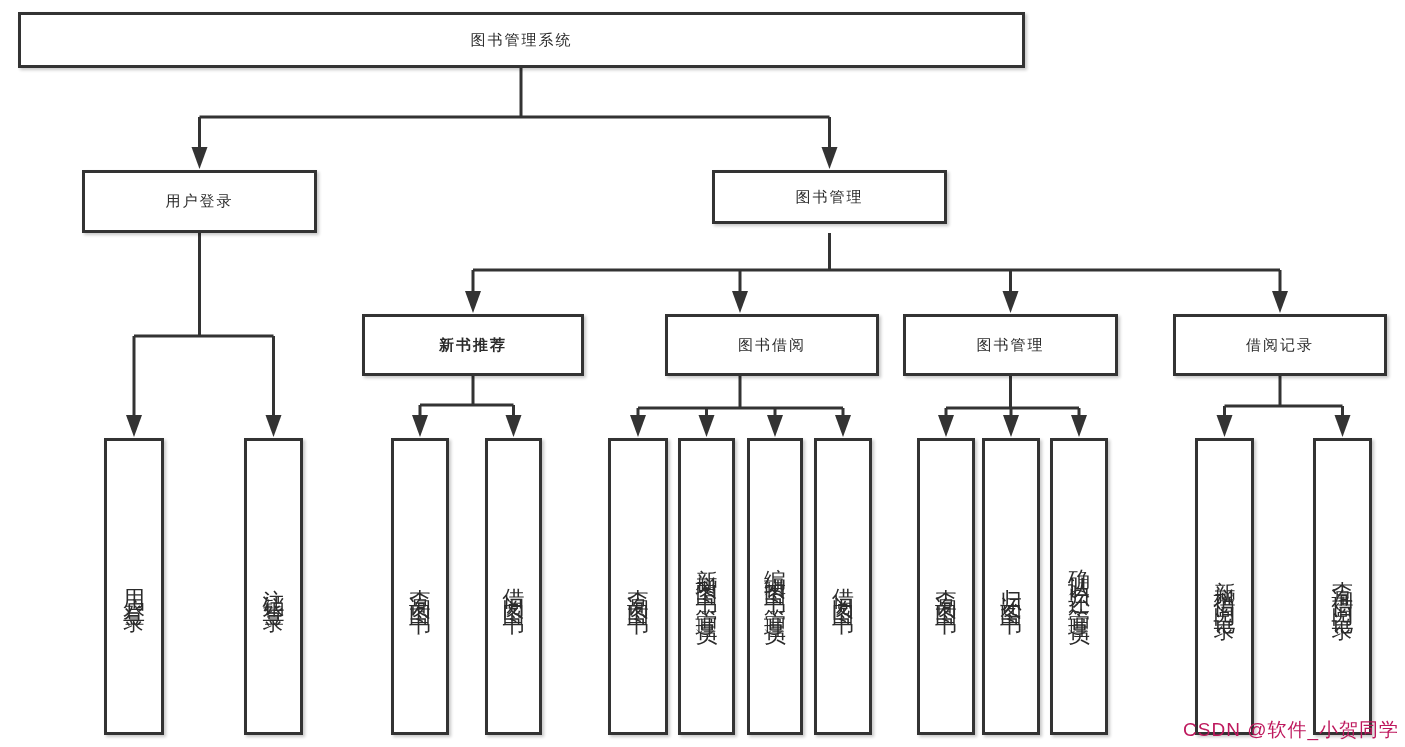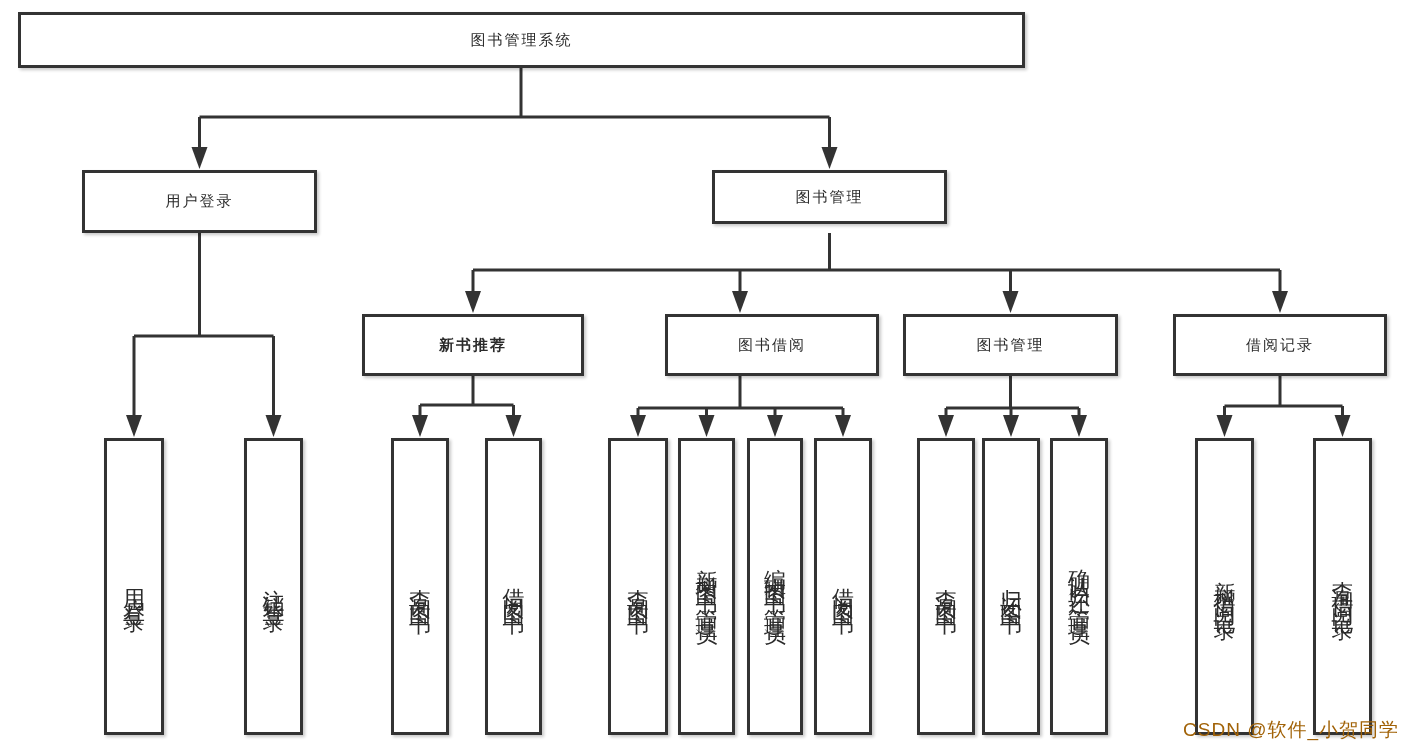--- a/index.html
+++ b/index.html
@@ -61,21 +61,21 @@
   .l9  { left: 917px;  width: 58px; }
   .l10 { left: 982px;  width: 58px; }
   .l11 { left: 1050px; width: 58px; }
   .l12 { left: 1195px; width: 59px; }
   .l13 { left: 1313px; width: 59px; }
   .watermark {
     position: absolute;
     right: 6px;
     bottom: 4px;
     font-size: 19px;
-    color: #a16207;
+    color: #be185d;
     letter-spacing: 1px;
     white-space: nowrap;
   }
 </style>
 </head>
 <body>
 
 <div class="canvas">
 
   <svg class="connectors" viewBox="0 0 1405 747" xmlns="http://www.w3.org/2000/svg">

